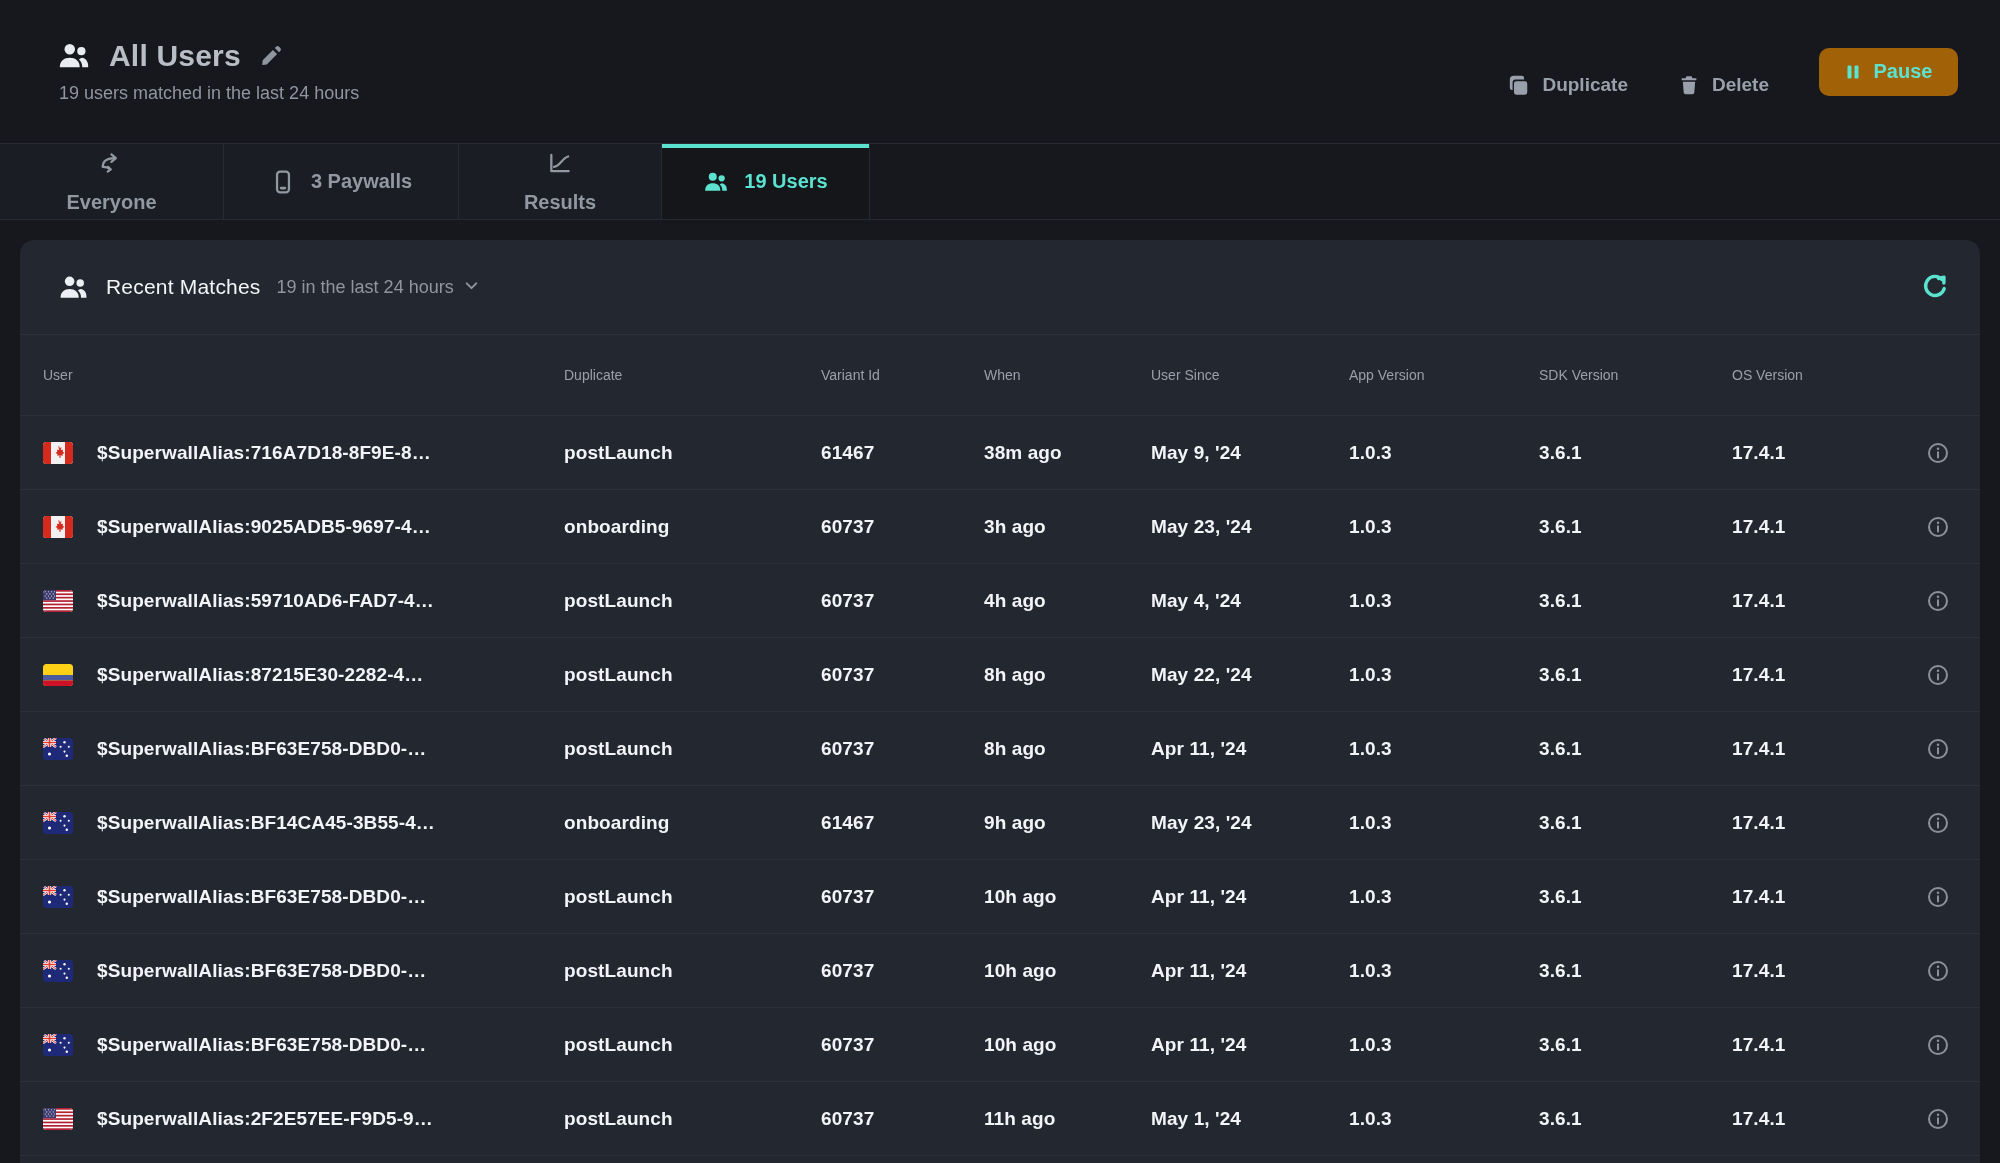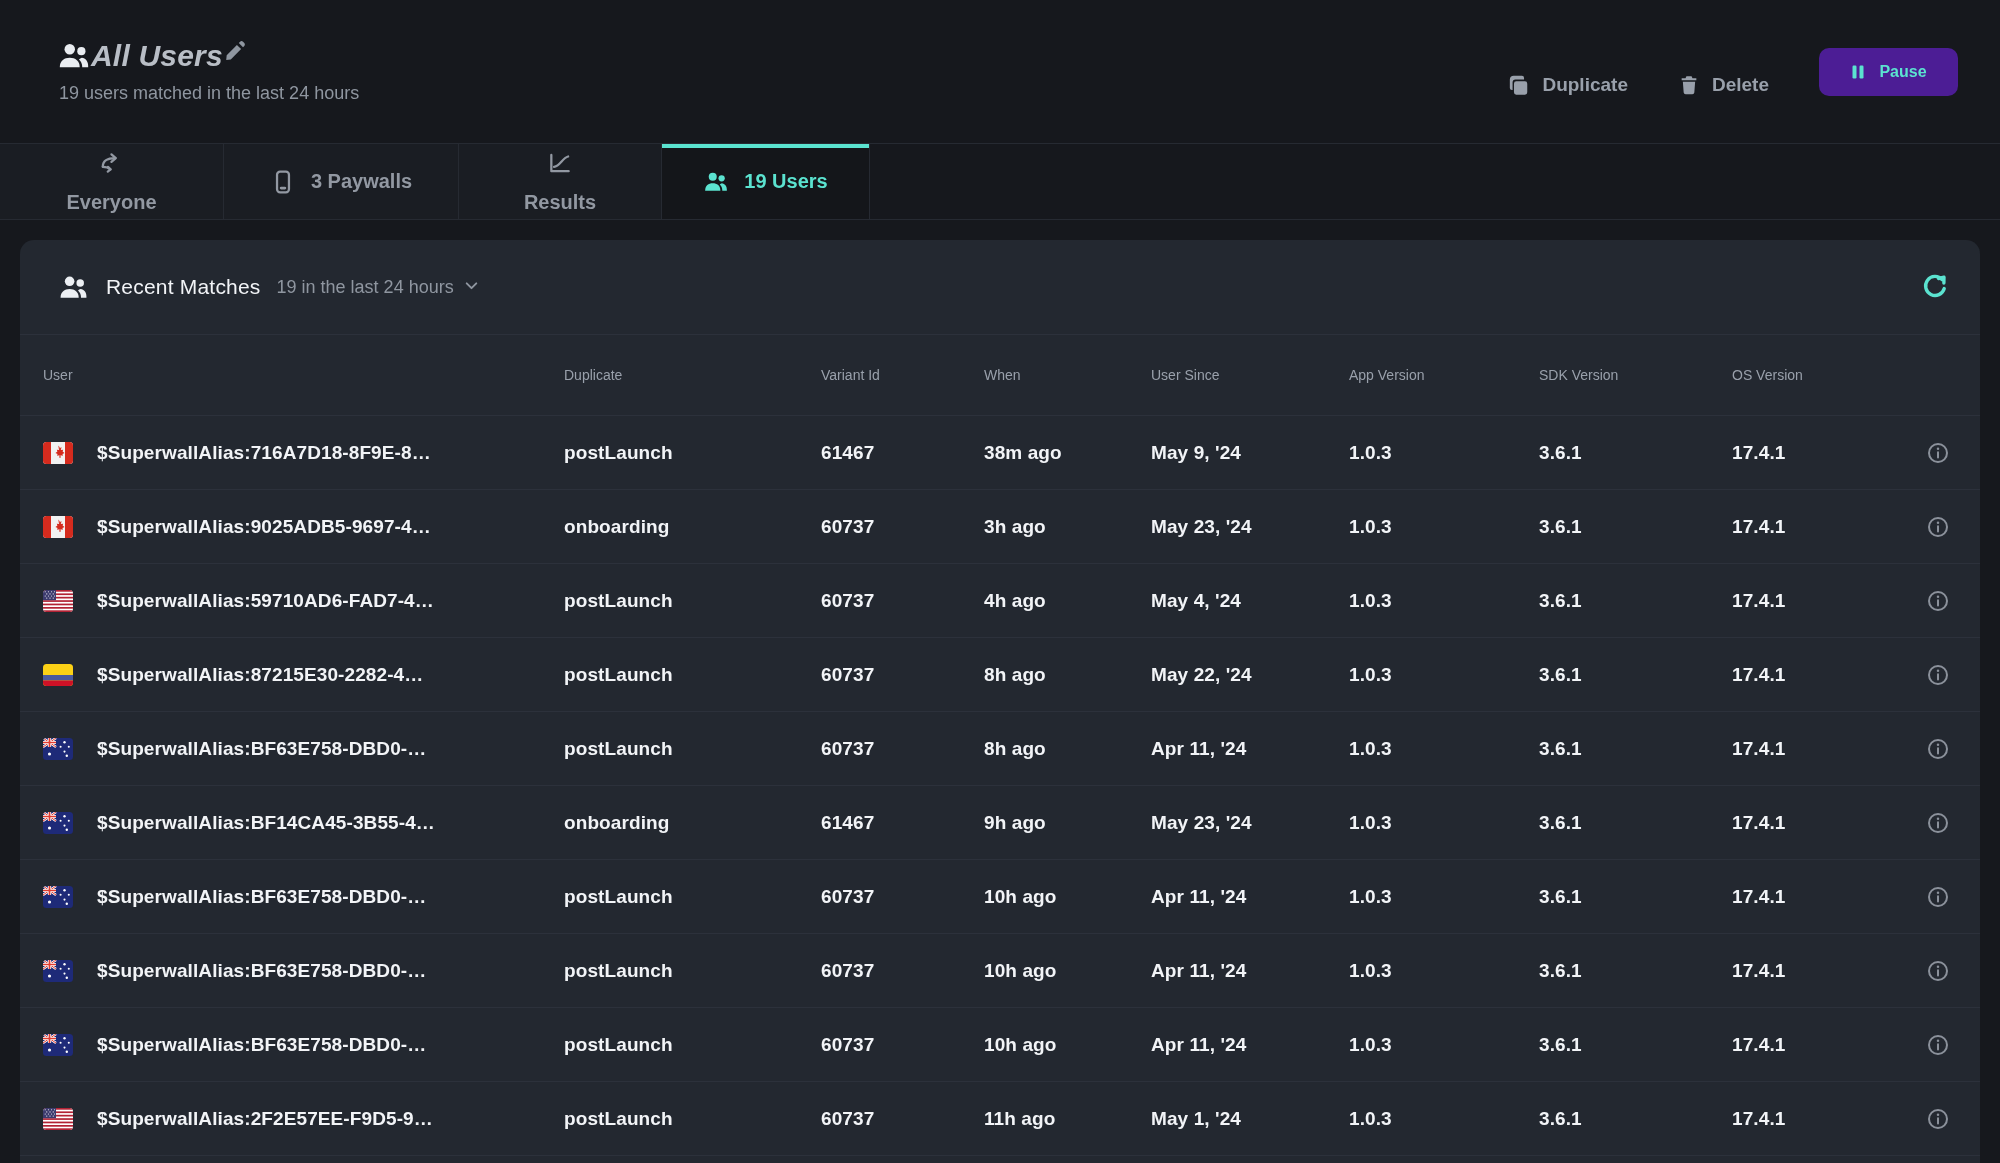--- a/index.html
+++ b/index.html
@@ -26,34 +26,34 @@
   }
   svg{display:block;}
 
   
   .top-header{
     height:143px;
     display:flex;align-items:center;justify-content:space-between;
     padding:0 42px 0 57px;
   }
   .header-left{display:flex;flex-direction:column;gap:10px;}
-  .title-row{display:flex;align-items:flex-start;font-style:italic;}
+  .title-row{display:flex;align-items:center;gap:18px;}
   .title-row .users-glyph{width:34px;height:34px;color:#E9ECF0;}
   .page-title{font-size:30px;font-weight:700;color:var(--title-gray);letter-spacing:.2px;}
   .pencil{width:24px;height:24px;color:#8F96A0;cursor:pointer;}
   .subtitle{font-size:18px;font-weight:500;color:var(--gray2);padding-left:2px;}
 
   .header-actions{display:flex;align-items:flex-end;gap:50px;}
   .txt-btn{display:flex;align-items:center;gap:12px;color:var(--gray);
     font-size:19px;font-weight:700;cursor:pointer;background:none;border:none;
     font-family:inherit;}
   .txt-btn svg{width:22px;height:22px;}
   .pause-btn{display:flex;align-items:center;justify-content:center;gap:13px;
-    width:139px;height:48px;border-radius:10px;background:#4c1d95;border:none;
-    color:var(--accent);font-size:16px;font-weight:700;cursor:pointer;font-family:inherit;}
+    width:139px;height:48px;border-radius:10px;background:#a16207;border:none;
+    color:var(--accent);font-size:20px;font-weight:700;cursor:pointer;font-family:inherit;}
   .pause-btn svg{width:16px;height:16px;}
 
   
   .tab-bar{
     height:77px;display:flex;
     border-top:1px solid var(--line);
     border-bottom:1px solid var(--line);
     background:var(--page-bg);
   }
   .tab{

